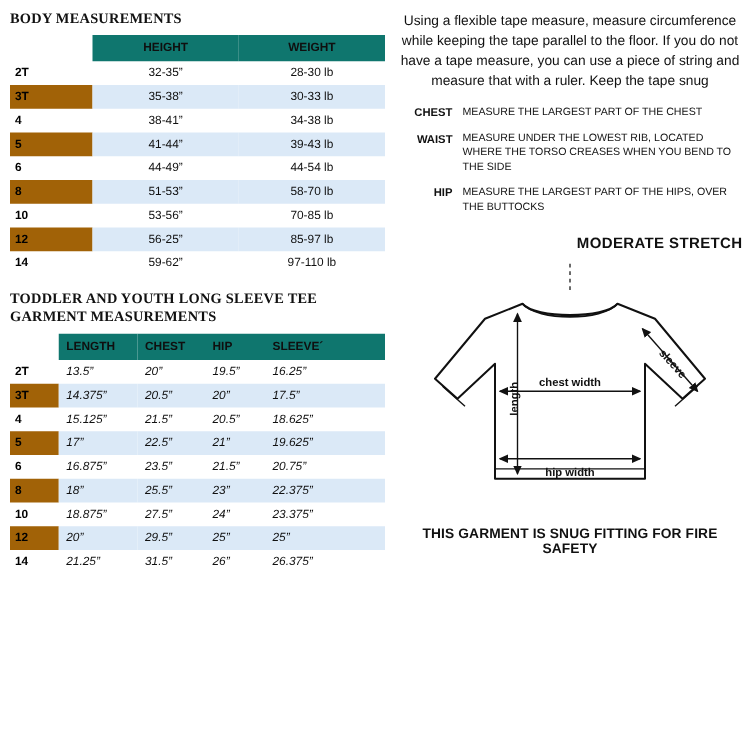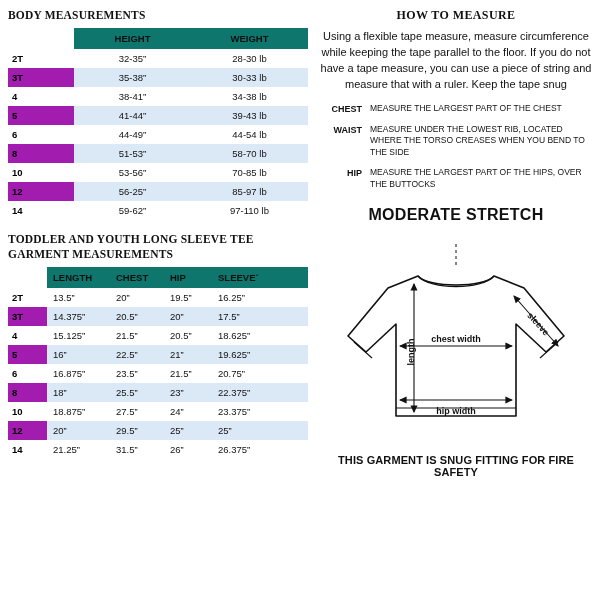--- a/index.html
+++ b/index.html
@@ -55,33 +55,33 @@
     border: 0;
     font-size: 9.5px;
   }
   table.meas td.size {
     font-weight: bold;
     text-align: left;
     padding-left: 4px;
     color: #000;
   }
   table.meas tr.alt td { background: #dbe9f7; }
-  table.meas tr.alt td.size { background: #a21caf; }
+  table.meas tr.alt td.size { background: #a16207; }
 
   
   table.body-table col.c0 { width: 22%; }
   table.body-table col.c1 { width: 39%; }
   table.body-table col.c2 { width: 39%; }
 
   table.garment-table col.g0 { width: 13%; }
   table.garment-table col.g1 { width: 21%; }
   table.garment-table col.g2 { width: 18%; }
   table.garment-table col.g3 { width: 16%; }
   table.garment-table col.g4 { width: 32%; }
-  table.garment-table td.gval { text-align: left; padding-left: 6px; }
+  table.garment-table td.gval { text-align: left; padding-left: 6px; font-style: italic; }
   table.garment-table th.gh { text-align: left; padding-left: 6px; }
 
   .howto-body {
     font-size: 11px;
     line-height: 1.45;
     text-align: center;
     margin: 4px 2px 10px 2px;
   }
   .defs { margin-top: 2px; }
   .def-row {
@@ -93,24 +93,24 @@
   .def-term {
     flex: 0 0 52px;
     font-weight: bold;
     font-size: 9px;
     text-align: right;
     padding-right: 8px;
   }
   .def-text { flex: 1; }
 
   .stretch-title {
-    text-align: center;
-    font-weight: bold;
-    font-size: 16px;
-    margin: 16px 0 16px 0;
+    text-align: right;
+    font-weight: bold;
+    font-size: 12px;
+    margin: 16px 0 6px 0;
     letter-spacing: .3px;
   }
   .diagram { position: relative; width: 276px; height: 210px; }
   .diagram svg { display: block; }
   .fire-note {
     text-align: center;
     font-weight: bold;
     font-size: 11px;
     margin-top: 4px;
     letter-spacing: .1px;
@@ -225,21 +225,21 @@
           </tr>
           <tr>
             <td class="size">4</td>
             <td class="gval">15.125”</td>
             <td class="gval">21.5”</td>
             <td class="gval">20.5”</td>
             <td class="gval">18.625”</td>
           </tr>
           <tr class="alt">
             <td class="size">5</td>
-            <td class="gval">16”</td>
+            <td class="gval">17”</td>
             <td class="gval">22.5”</td>
             <td class="gval">21”</td>
             <td class="gval">19.625”</td>
           </tr>
           <tr>
             <td class="size">6</td>
             <td class="gval">16.875”</td>
             <td class="gval">23.5”</td>
             <td class="gval">21.5”</td>
             <td class="gval">20.75”</td>
@@ -270,21 +270,20 @@
             <td class="gval">21.25”</td>
             <td class="gval">31.5”</td>
             <td class="gval">26”</td>
             <td class="gval">26.375”</td>
           </tr>
         </tbody>
       </table>
     </div>
 
     <div class="col-right">
-      <h2 class="section-title center">HOW TO MEASURE</h2>
       <div class="howto-body">Using a flexible tape measure, measure circumference while keeping the tape parallel to the floor.  If you do not have a tape measure, you can use a piece of string and measure that with a ruler. Keep the tape snug</div>
 
       <div class="defs">
         <div class="def-row">
           <div class="def-term">CHEST</div>
           <div class="def-text">MEASURE THE LARGEST PART OF THE CHEST</div>
         </div>
         <div class="def-row">
           <div class="def-term">WAIST</div>
           <div class="def-text">MEASURE UNDER THE LOWEST RIB, LOCATED WHERE THE TORSO CREASES WHEN YOU BEND TO THE SIDE</div>

